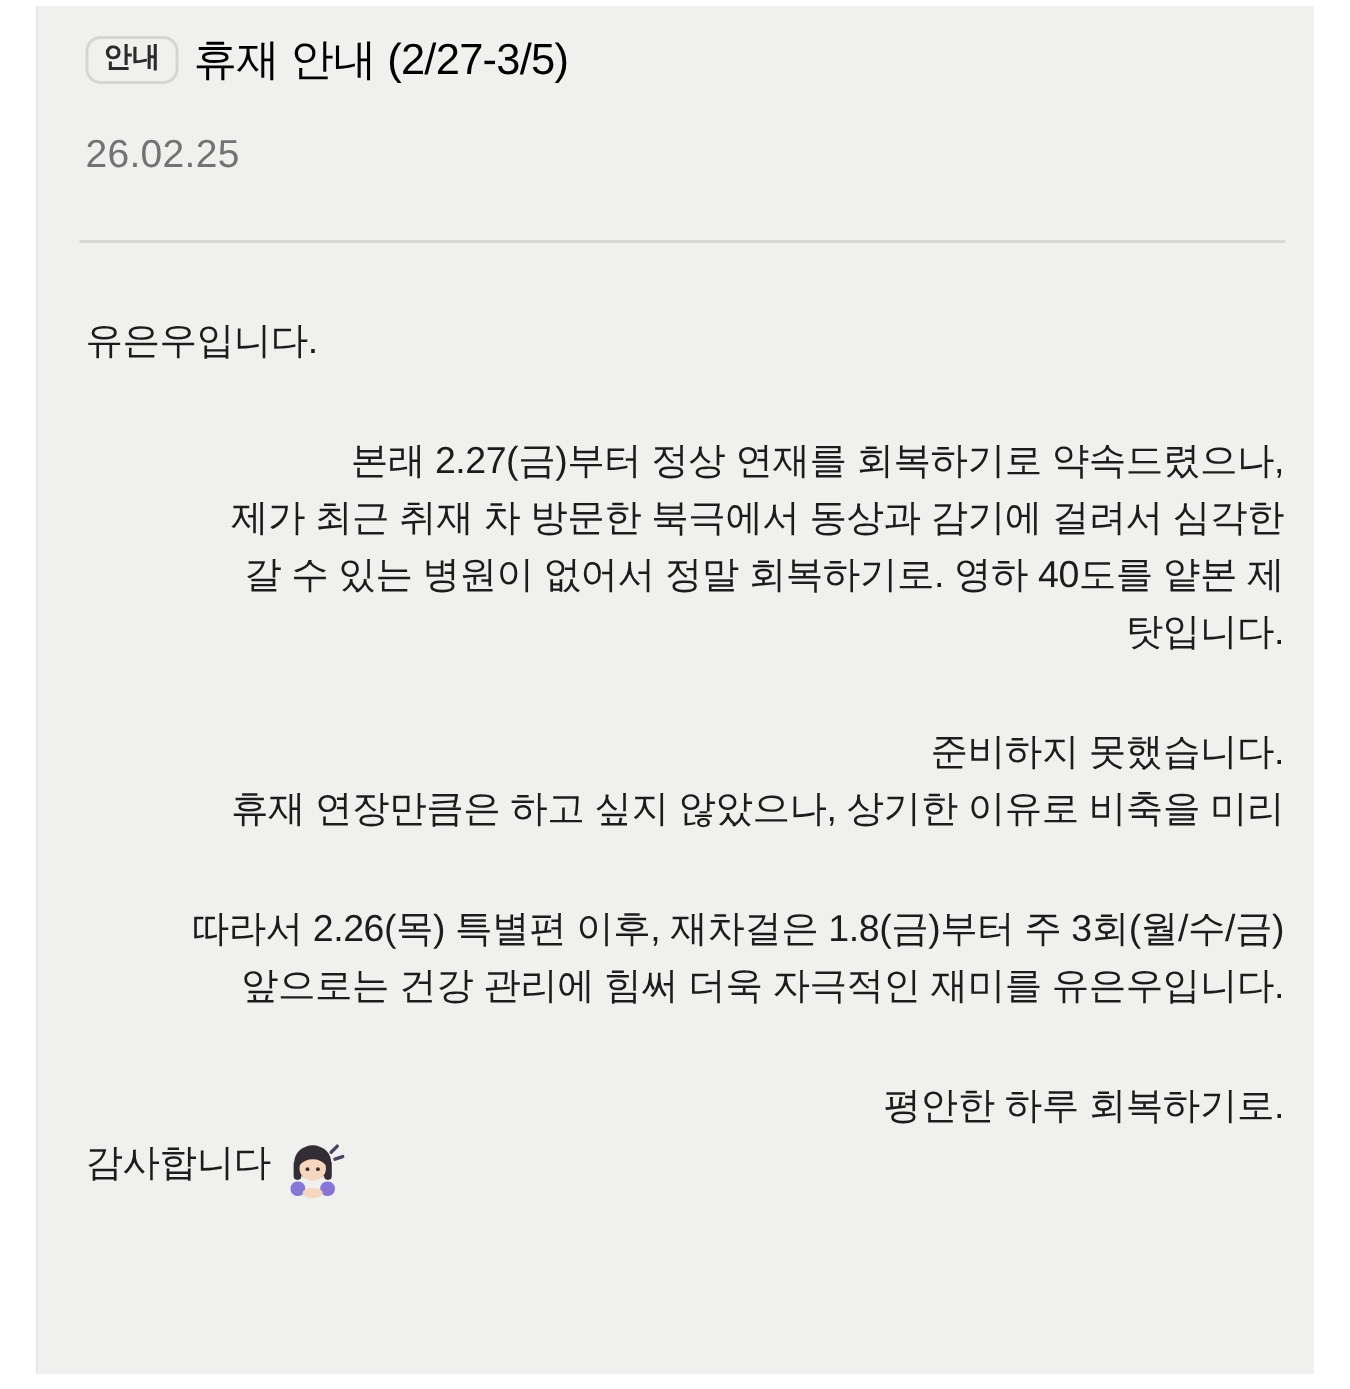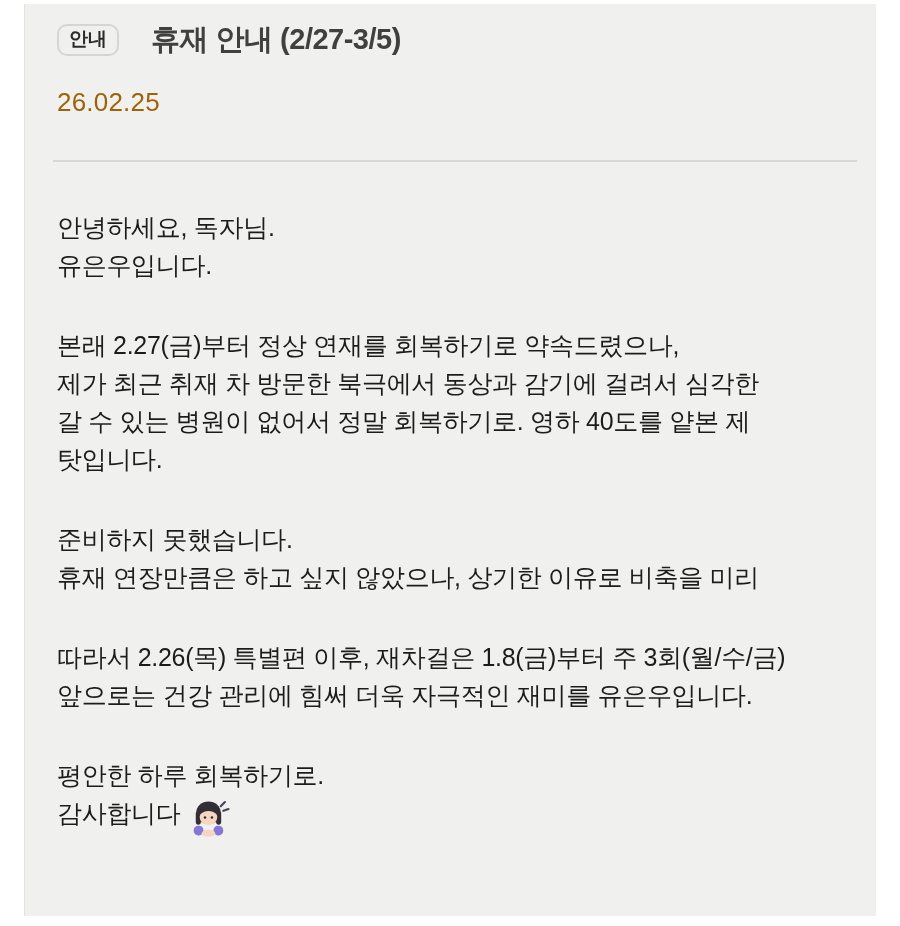--- a/index.html
+++ b/index.html
@@ -18,64 +18,64 @@
     width: 852px;
     height: 912px;
     background: #f0f0ee;
     box-sizing: border-box;
     padding: 14px 20px 0 33px;
     box-shadow: inset 1px 0 0 rgba(0,0,0,0.05);
   }
   .title-row {
     display: flex;
     align-items: center;
-    gap: 32px;
+    gap: 10px;
     margin-top: 2px;
   }
   .badge {
     display: inline-block;
     border: 2px solid #d5d5d3;
     border-radius: 10px;
     padding: 3px 10px 5px 10px;
     font-size: 19px;
     font-weight: 600;
     color: #2b2b2b;
     line-height: 1.1;
     background: transparent;
   }
   .title {
     margin: 0;
     font-size: 29px;
-    font-weight: 700;
-    color: #404040;
+    font-weight: 400;
+    color: #000000;
     letter-spacing: -0.5px;
   }
   .date {
     margin-top: 27px;
     font-size: 26px;
     font-weight: 400;
-    color: #a16207;
+    color: #737373;
     letter-spacing: 0.2px;
   }
   .divider {
     height: 2px;
     width: 804px;
     margin: 42px 0 0 -4px;
     background: #d8d8d6;
     border: none;
   }
   .body-text {
     margin-top: 46px;
     font-size: 25px;
     line-height: 38px;
     color: #1c1c1c;
     letter-spacing: -0.3px;
   }
   .para { margin: 0; }
-  .para + .para { margin-top: 42px; }
+  .para + .para { margin-top: 42px; text-align: right; }
   .line { white-space: nowrap; }
   .closing-line {
     display: flex;
     align-items: flex-end;
   }
   .emoji-svg {
     width: 41px;
     height: 41px;
     margin-left: 8px;
     margin-bottom: -8px;
@@ -92,21 +92,20 @@
     <h1 class="title">휴재 안내 (2/27-3/5)</h1>
   </div>
 
   <div class="date">26.02.25</div>
 
   <div class="divider"></div>
 
   <div class="body-text">
 
     <div class="para">
-      <div class="line">안녕하세요, 독자님.</div>
       <div class="line">유은우입니다.</div>
     </div>
 
     <div class="para">
       <div class="line">본래 2.27(금)부터 정상 연재를 회복하기로 약속드렸으나,</div>
       <div class="line">제가 최근 취재 차 방문한 북극에서 동상과 감기에 걸려서 심각한</div>
       <div class="line">갈 수 있는 병원이 없어서 정말 회복하기로. 영하 40도를 얕본 제</div>
       <div class="line">탓입니다.</div>
     </div>
 

